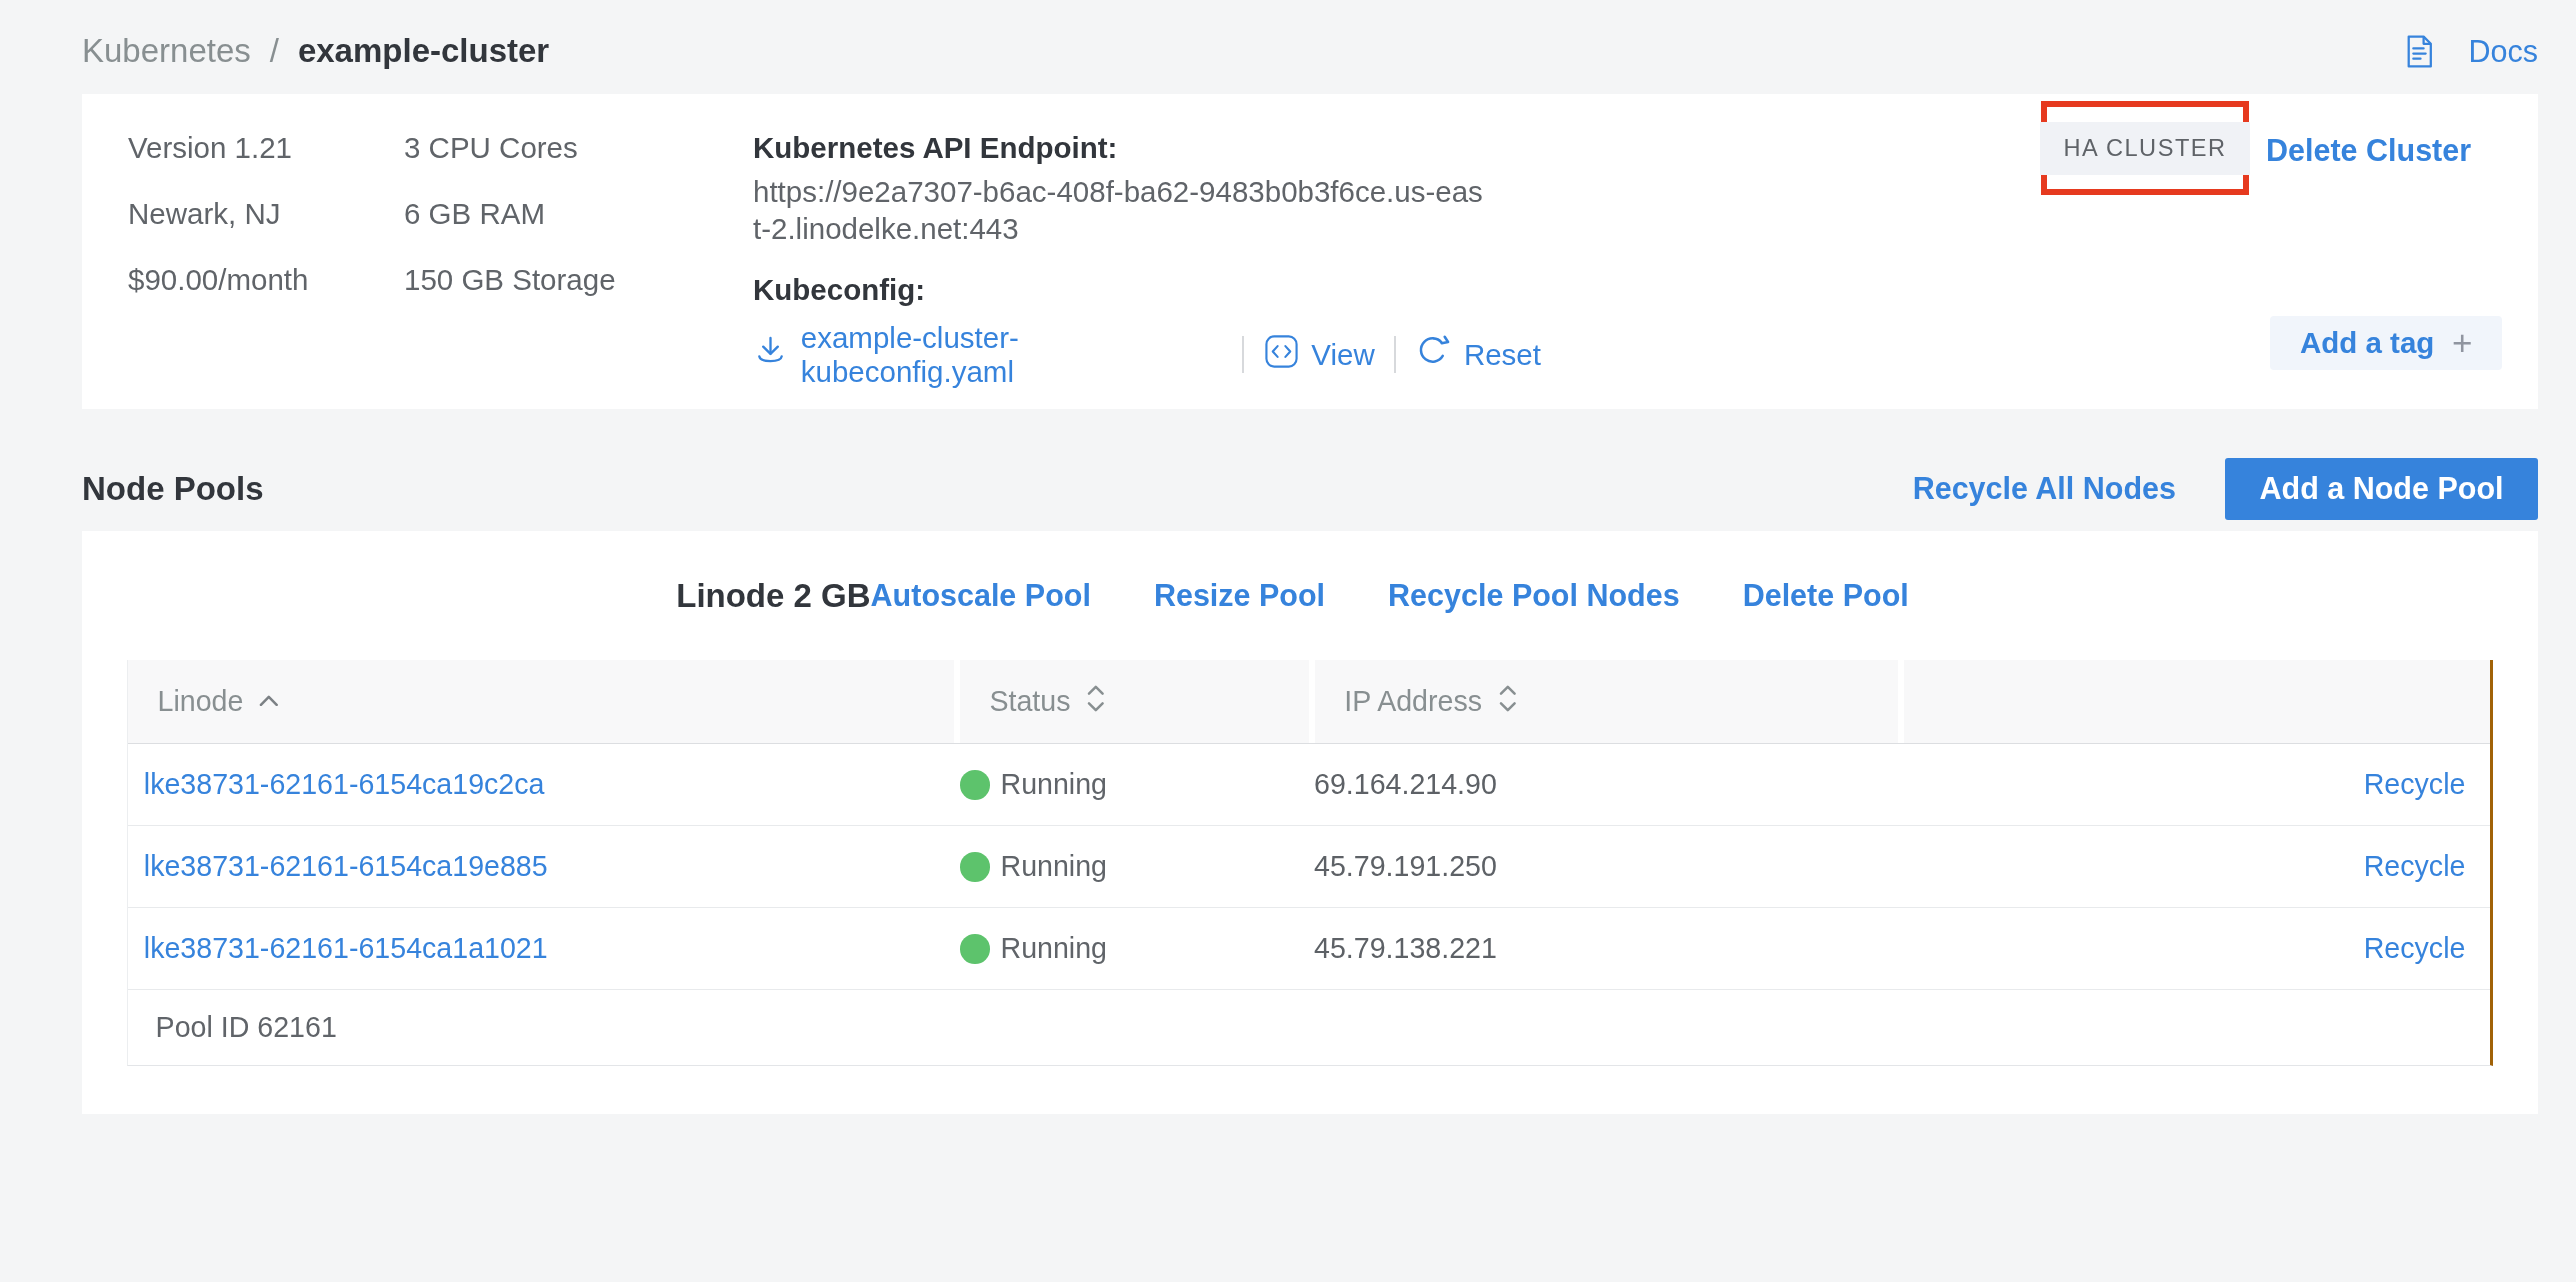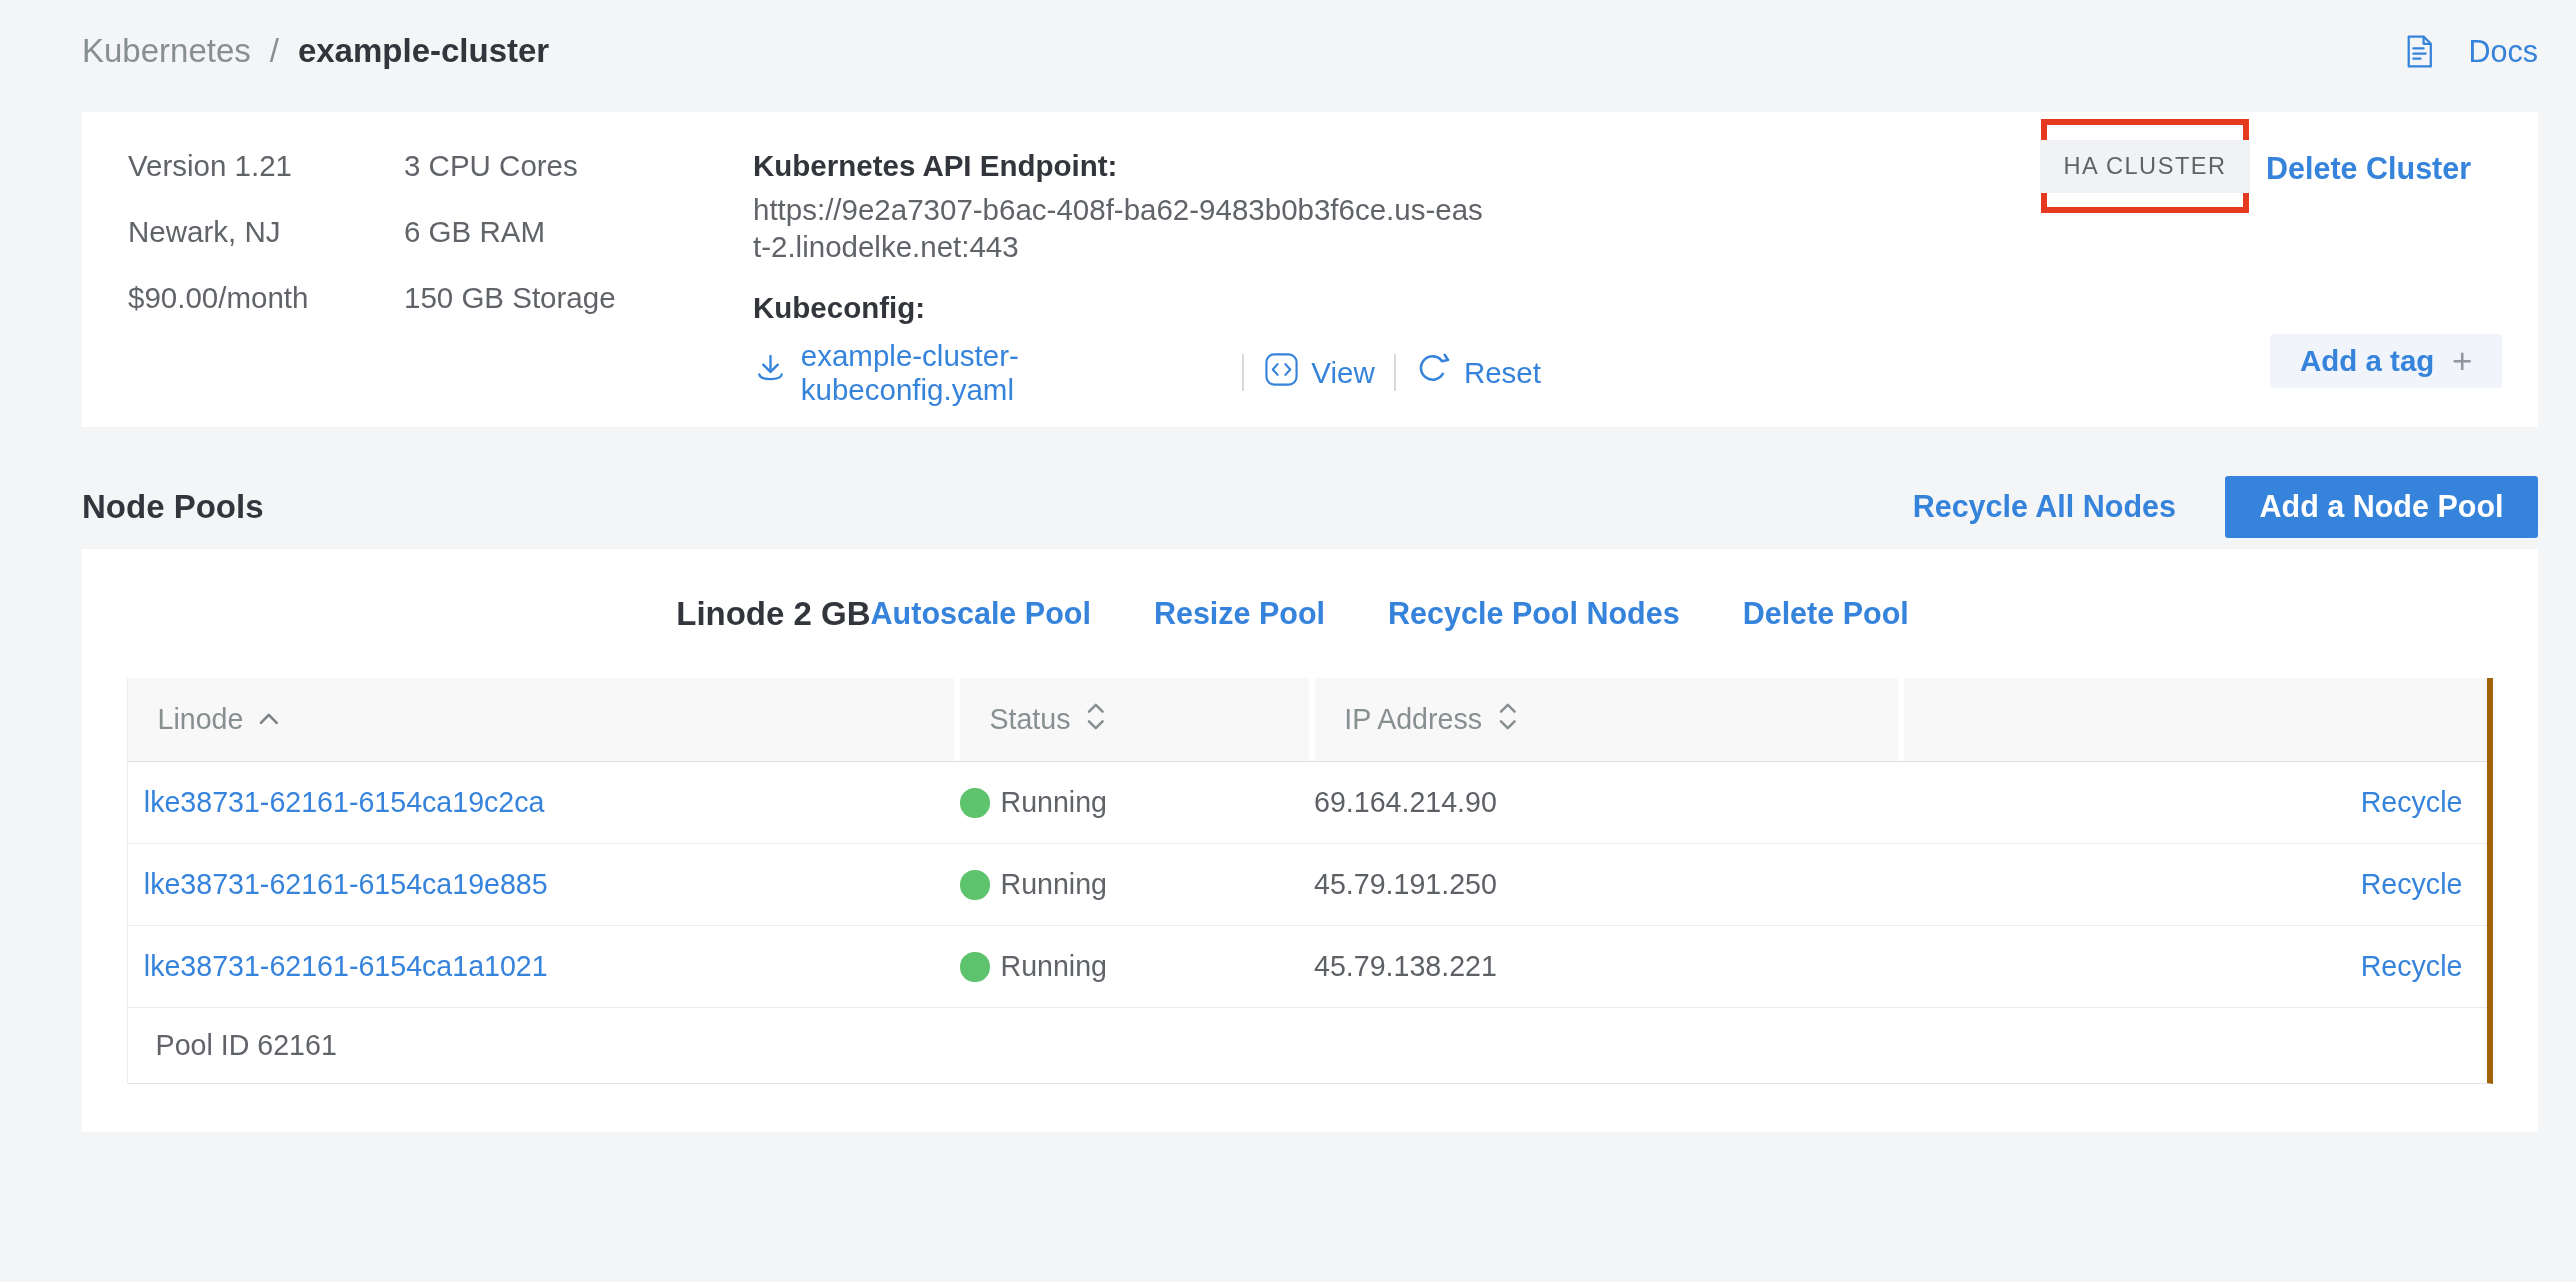--- a/index.html
+++ b/index.html
@@ -6,21 +6,21 @@
   html, body { width: 2576px; height: 1282px; }
   body {
     background: #f4f5f6;
     font-family: "Liberation Sans", "DejaVu Sans", sans-serif;
     color: #606469;
     overflow: hidden;
   }
   .page { width: 2576px; height: 1282px; padding: 29.5px 38px 0 82px; }
 
   
-  .topbar { display: flex; justify-content: space-between; align-items: center; height: 43px; margin-bottom: 39px; }
+  .topbar { display: flex; justify-content: space-between; align-items: center; height: 43px; margin-bottom: 21px; }
   .breadcrumb { font-size: 33px; }
   .crumb-link { color: #888f91; cursor: pointer; }
   .crumb-sep { color: #888f91; margin: 0 9.8px; }
   .crumb-current { color: #32363c; font-weight: bold; }
   .docs-link { display: flex; align-items: center; gap: 31px; color: #3683dc; font-size: 30.5px; cursor: pointer; }
   .docs-link svg { display: block; }
 
   
   .summary-card { position: relative; background: #fff; height: 315px; padding: 37px 46px; display: flex; }
   .spec-col { display: flex; flex-direction: column; }
@@ -54,21 +54,21 @@
   .add-pool-btn { width: 313px; height: 62px; background: #3683dc; color: #fff; font-size: 30.5px; font-weight: bold;
     border: none; border-radius: 3px; font-family: inherit; cursor: pointer; }
 
   
   .pool-card { margin-top: 11.8px; background: #fff; height: 583px; padding: 0 45px; }
   .pool-header { height: 129px; display: flex; justify-content: center; align-items: center; }
   .pool-name { font-size: 33px; font-weight: bold; color: #32363c; }
   .pool-actions { display: flex; gap: 63px; margin-right: 35px; }
   .pool-action { color: #3683dc; font-size: 30.5px; font-weight: bold; cursor: pointer; white-space: nowrap; }
 
-  .node-table { border-left: 1px solid #eceef0; border-right: 6px solid #a16207; border-bottom: 1px solid #e3e5e8; }
+  .node-table { border-left: 1px solid #eceef0; border-right: 3px solid #a16207; border-bottom: 1px solid #e3e5e8; }
   .thead { display: flex; gap: 5.9px; background: #fff; border-bottom: 1px solid #dcdee1; }
   .th { background: #f8f8f9; height: 83px; display: flex; align-items: center; padding-left: 29.5px;
     font-size: 28.6px; color: #888f91; gap: 13.8px; cursor: pointer; }
   .th-linode { width: 826px; }
   .th-status { width: 349px; }
   .th-ip { width: 583px; }
   .th-actions { flex: 1; padding-left: 0; }
   .sort-up { margin-bottom: 9.8px; }
 
   .trow { display: flex; align-items: center; height: 82px; border-bottom: 1px solid #e8eaec; font-size: 28.6px; }

